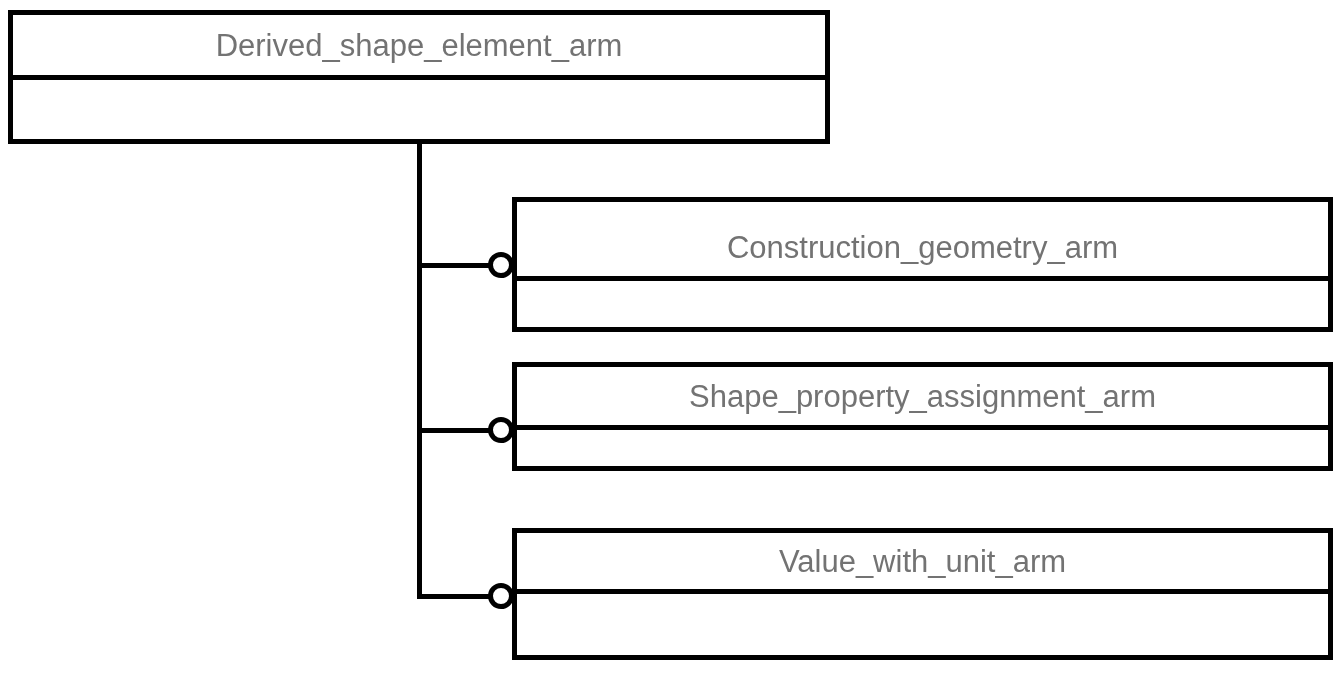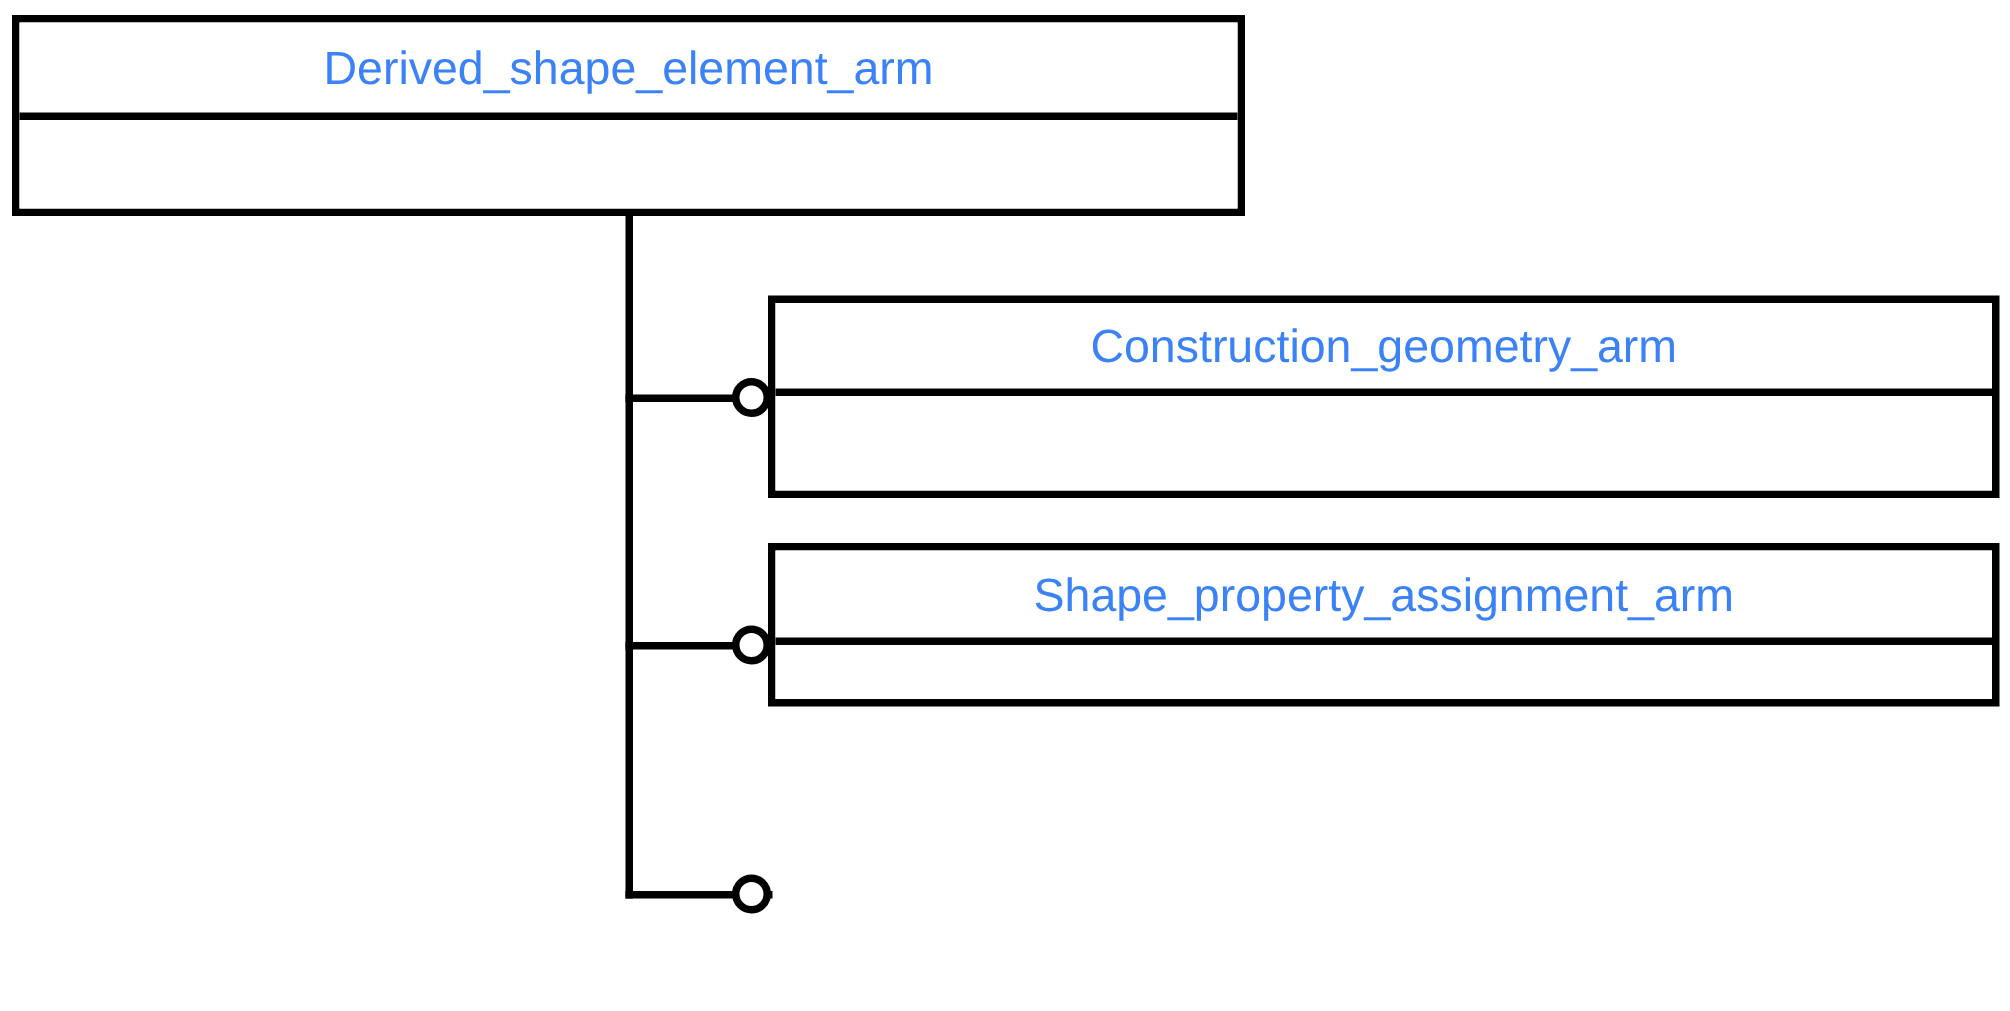--- a/index.html
+++ b/index.html
@@ -27,21 +27,21 @@
     border: 5px solid #000000;
     display: flex;
     flex-direction: column;
     z-index: 3;
   }
   .entity-title {
     box-sizing: border-box;
     display: flex;
     align-items: center;
     justify-content: center;
-    color: #3b82f6;
+    color: #737373;
     font-size: 31px;
     line-height: 1;
     letter-spacing: 0px;
     white-space: nowrap;
     border-bottom: 5px solid #000000;
     background: #ffffff;
   }
   .entity-body {
     box-sizing: border-box;
     flex: 1 1 auto;
@@ -56,21 +56,21 @@
     height: 134px;
   }
   #box-root .entity-title { height: 65px; }
 
   
   .child-box {
     left: 512px;
     width: 821px;
   }
   #box-child-0 { top: 197px;  height: 135px; }
-  #box-child-0 .entity-title { height: 62px; }
+  #box-child-0 .entity-title { height: 62px; margin-top: 17px; }
   #box-child-1 { top: 362px;  height: 109px; }
   #box-child-1 .entity-title { height: 63px; }
   #box-child-2 { top: 528px;  height: 132px; }
   #box-child-2 .entity-title { height: 61px; }
 
   
   .trunk-line {
     position: absolute;
     background: #000000;
     z-index: 1;
@@ -126,18 +126,22 @@
   <div class="entity-box child-box" id="box-child-0">
     <div class="entity-title">Construction_geometry_arm</div>
     <div class="entity-body"></div>
   </div>
 
   <div class="entity-box child-box" id="box-child-1">
     <div class="entity-title">Shape_property_assignment_arm</div>
     <div class="entity-body"></div>
   </div>
 
+  <div class="entity-box child-box" id="box-child-2">
+    <div class="entity-title">Value_with_unit_arm</div>
+    <div class="entity-body"></div>
+  </div>
 
   <div class="conn-circle" id="circle-0"></div>
   <div class="conn-circle" id="circle-1"></div>
   <div class="conn-circle" id="circle-2"></div>
 
 </div>
 
 </body></html>

